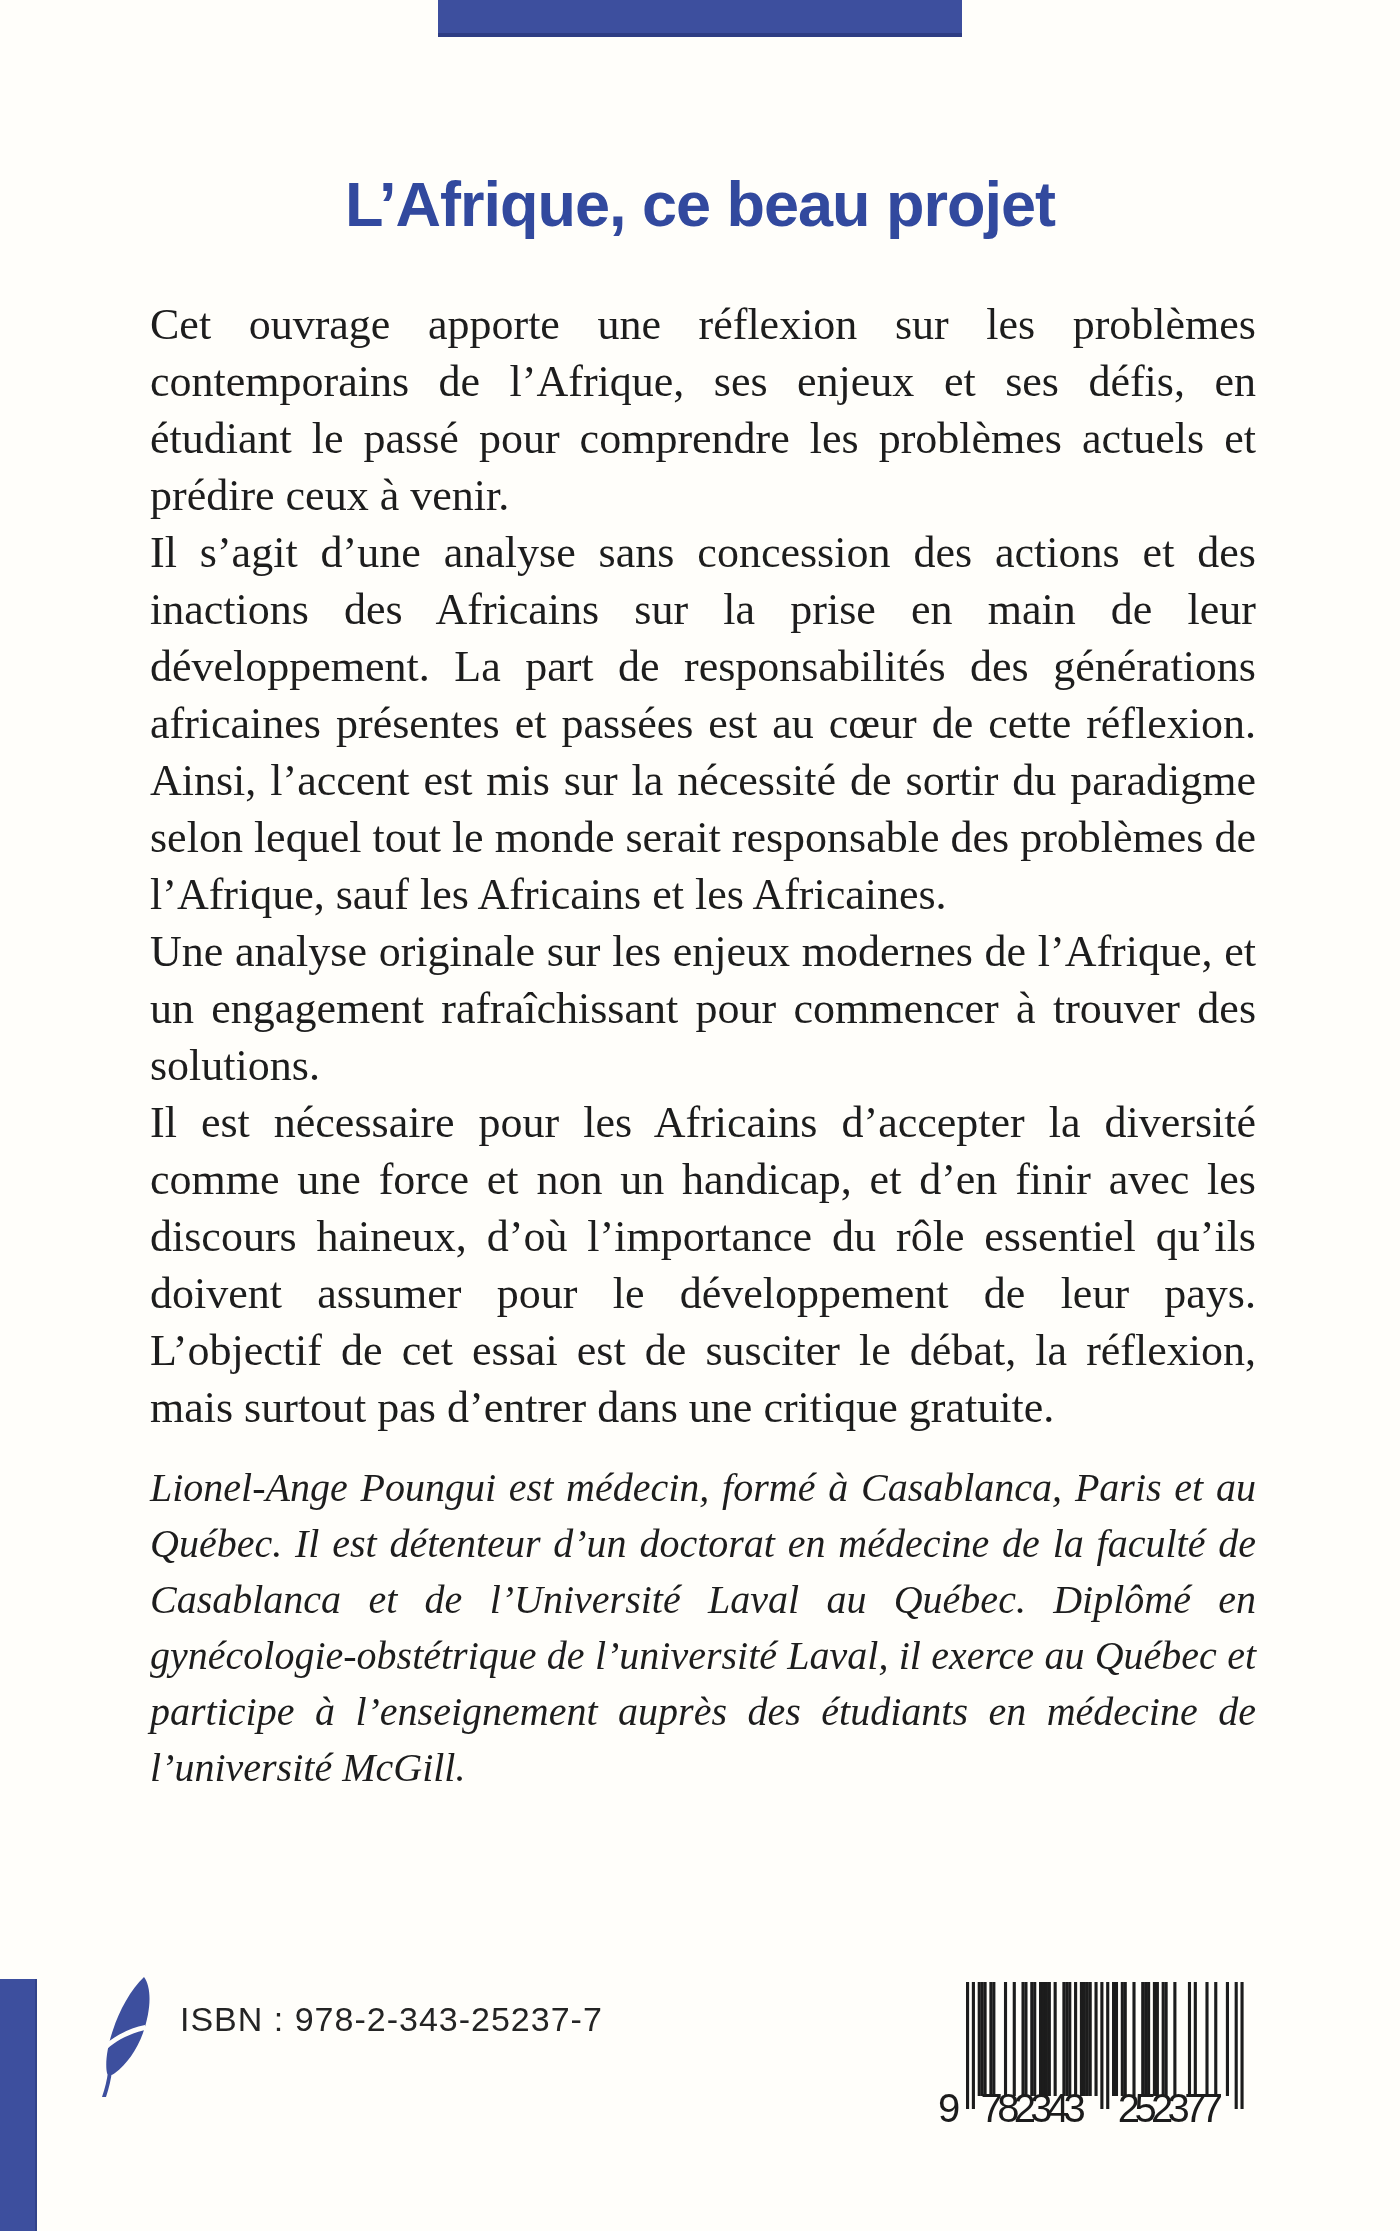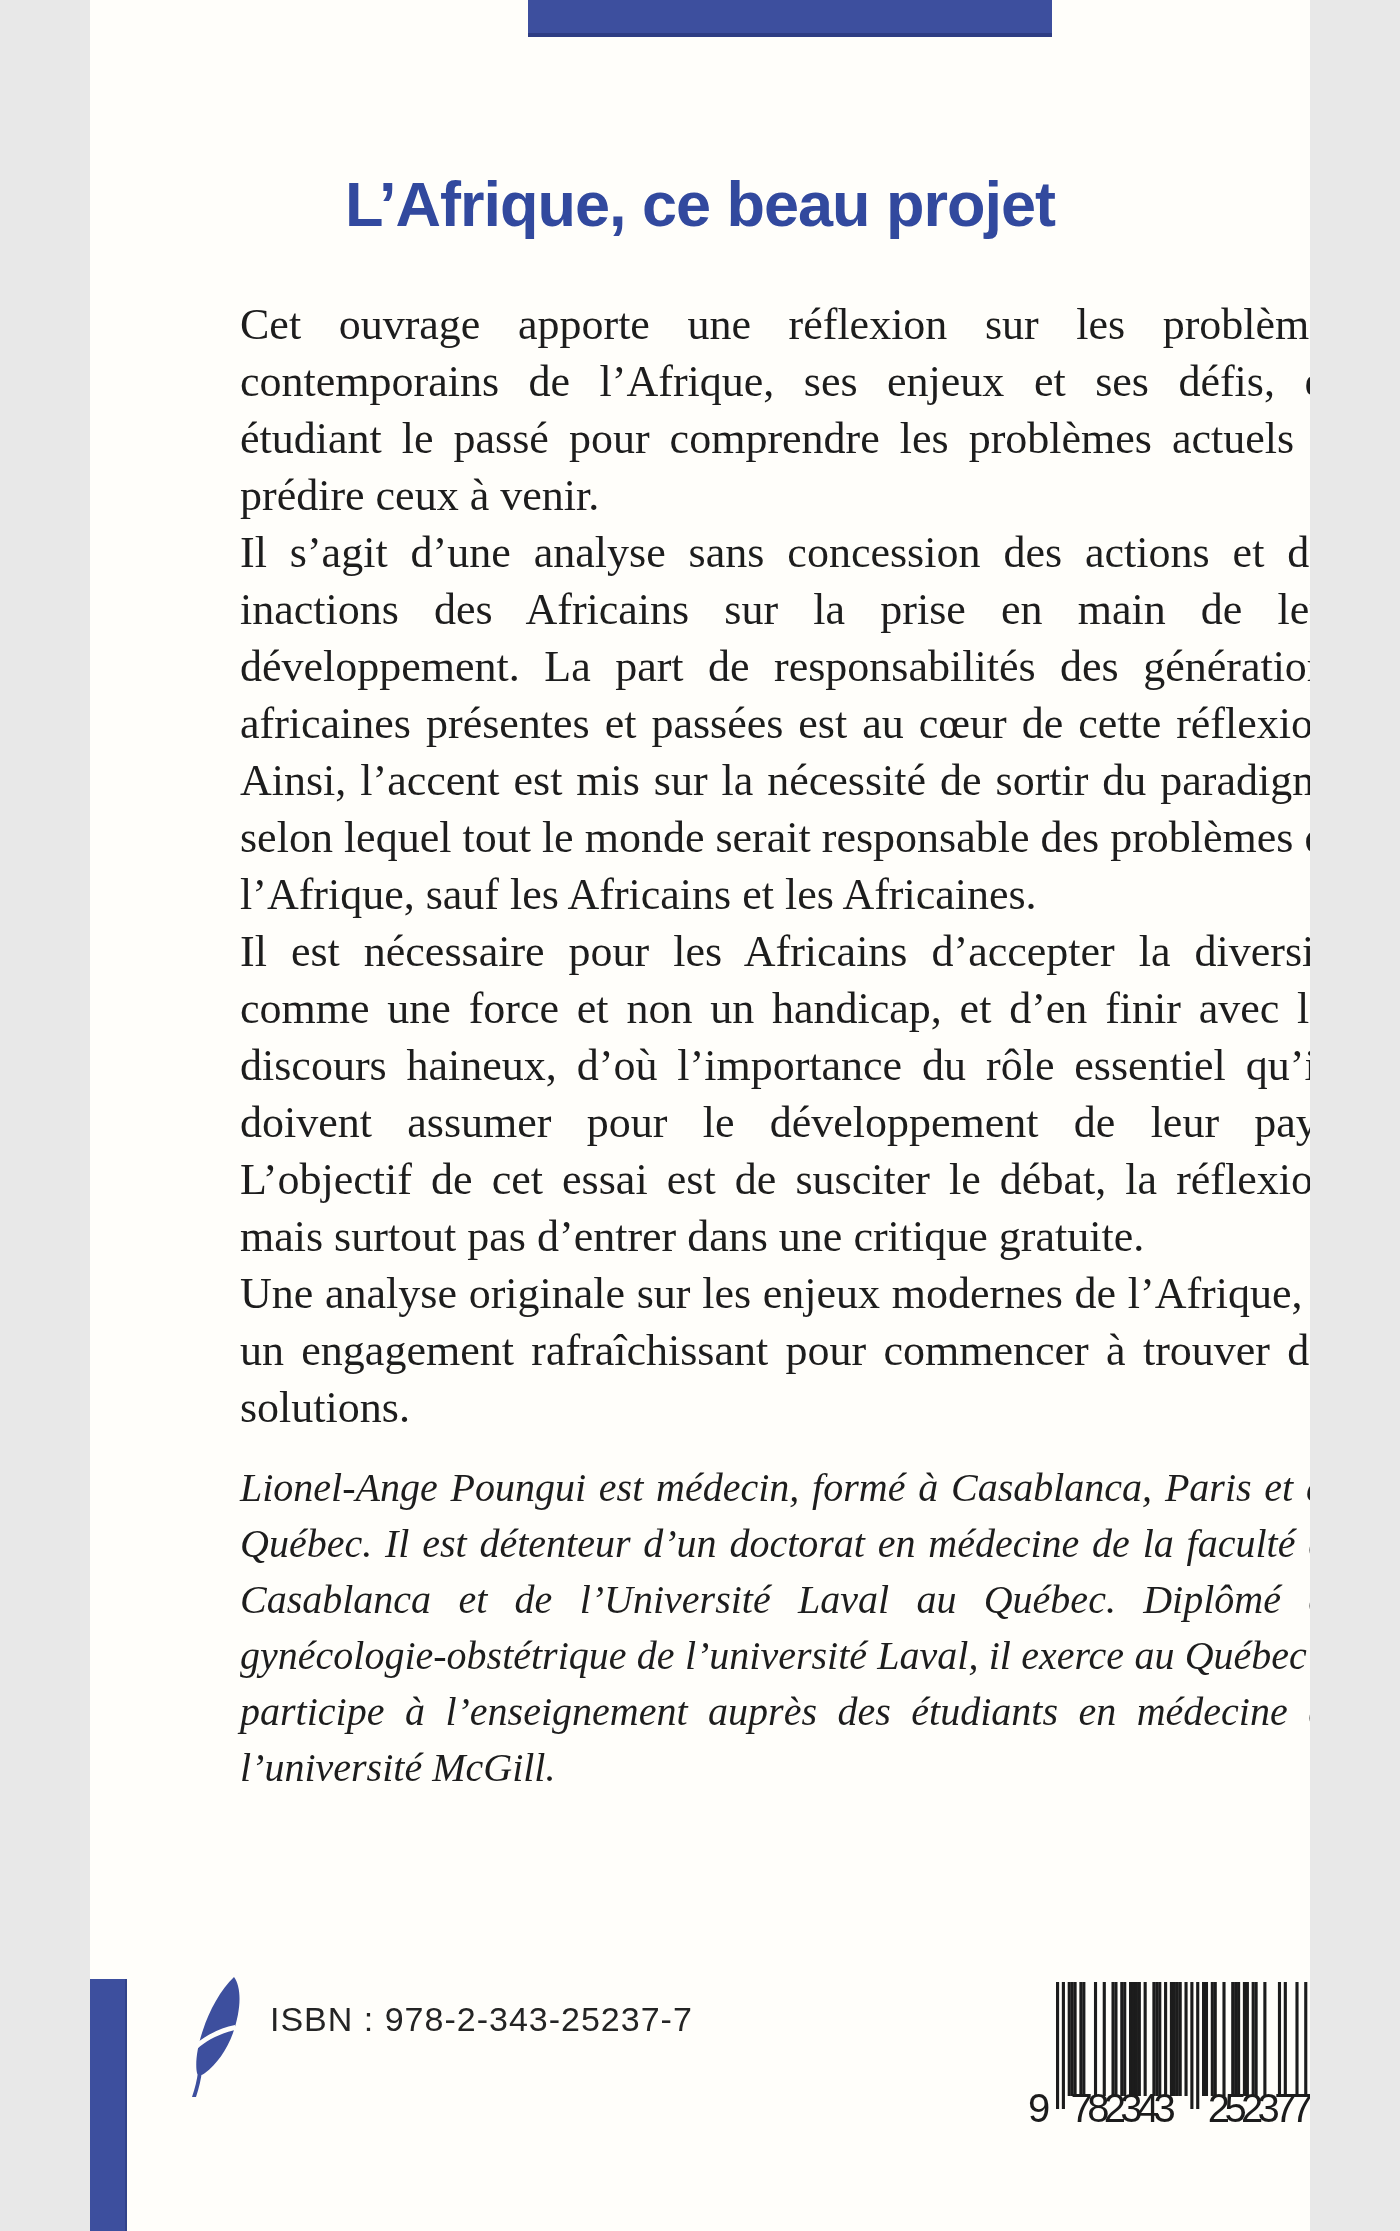--- a/index.html
+++ b/index.html
@@ -1,18 +1,18 @@
 <!DOCTYPE html>
 <html><head>
 <meta charset="utf-8">
 <style>
   html,body{margin:0;padding:0;background:#e8e8e8;}
   .page{
     position:relative;
-    width:1220px;height:2231px;
+    width:1400px;height:2231px;
     margin:0 auto;
     background:#fffefa;
     overflow:hidden;
     font-family:"Liberation Serif", serif;
     color:#1d1d1d;
   }
   .top-tab{
     position:absolute;
     top:0;left:438px;
     width:524px;height:37px;
@@ -95,22 +95,22 @@
 
 <div class="page" style="--accent: #3d4f9e; --title-color: #32499e; background: rgb(255, 254, 250);">
 
   <div class="top-tab"></div>
 
   <h1 class="title">L’Afrique, ce beau projet</h1>
 
   <div class="description">
     <p>Cet ouvrage apporte une réflexion sur les problèmes contemporains de l’Afrique, ses enjeux et ses défis, en étudiant le passé pour comprendre les problèmes actuels et prédire ceux à venir.</p>
     <p>Il s’agit d’une analyse sans concession des actions et des inactions des Africains sur la prise en main de leur développement. La part de responsabilités des générations africaines présentes et passées est au cœur de cette réflexion. Ainsi, l’accent est mis sur la nécessité de sortir du paradigme selon lequel tout le monde serait responsable des problèmes de l’Afrique, sauf les Africains et les Africaines.</p>
+    <p>Une analyse originale sur les enjeux modernes de l’Afrique, et un engagement rafraîchissant pour commencer à trouver des solutions.</p>
     <p>Il est nécessaire pour les Africains d’accepter la diversité comme une force et non un handicap, et d’en finir avec les discours haineux, d’où l’importance du rôle essentiel qu’ils doivent assumer pour le développement de leur pays. L’objectif de cet essai est de susciter le débat, la réflexion, mais surtout pas d’entrer dans une critique gratuite.</p>
-    <p>Une analyse originale sur les enjeux modernes de l’Afrique, et un engagement rafraîchissant pour commencer à trouver des solutions.</p>
   </div>
 
   <div class="bio">
     <p>Lionel-Ange Poungui est médecin, formé à Casablanca, Paris et au Québec. Il est détenteur d’un doctorat en médecine de la faculté de Casablanca et de l’Université Laval au Québec. Diplômé en gynécologie-obstétrique de l’université Laval, il exerce au Québec et participe à l’enseignement auprès des étudiants en médecine de l’université McGill.</p>
   </div>
 
   <div class="spine-bar"></div>
 
   <svg class="quill" viewBox="0 0 62 122" xmlns="http://www.w3.org/2000/svg">
     <path class="quill-fill" d="M46 1 C54 12 53 34 45 57

